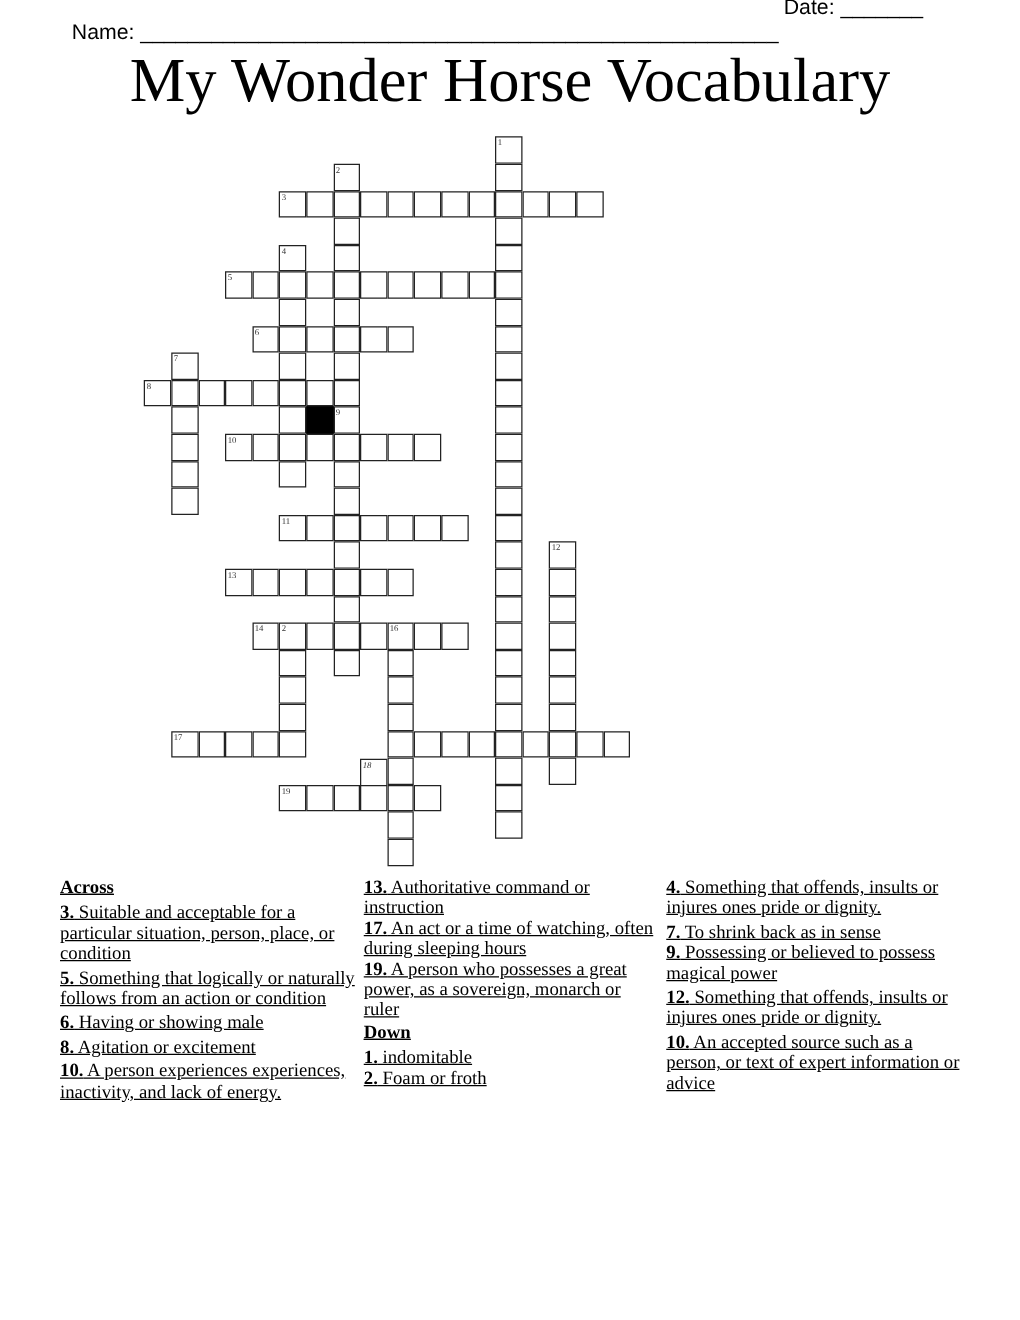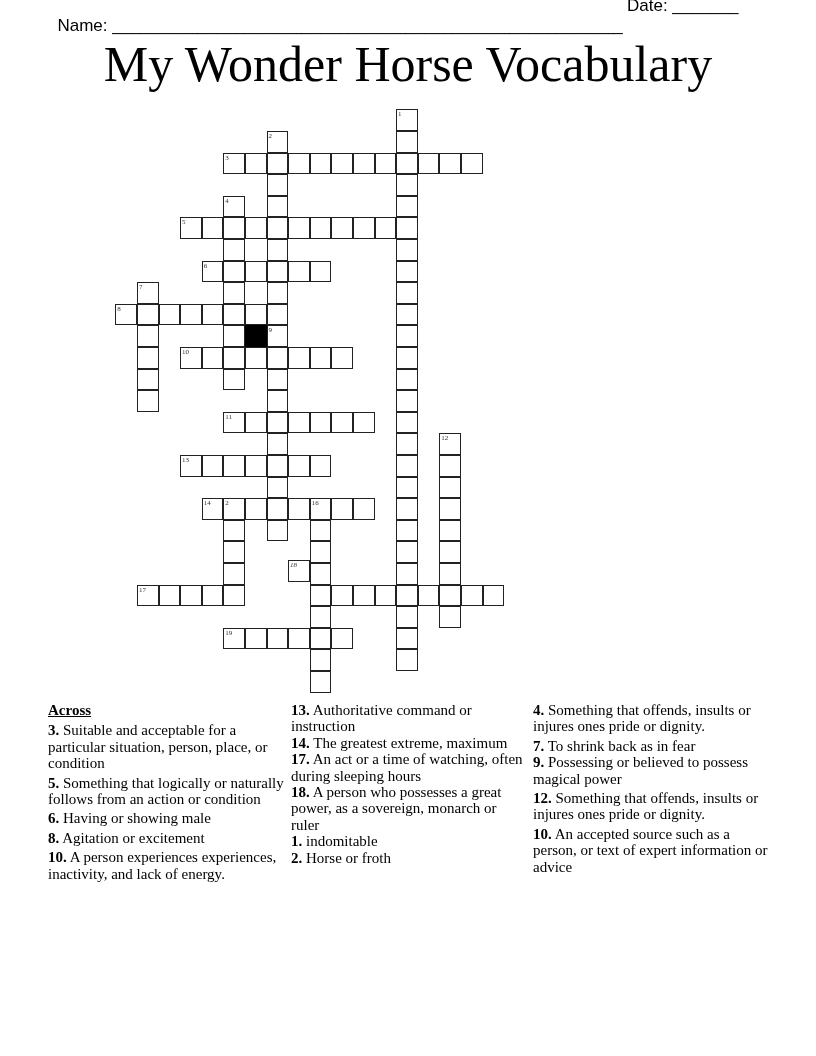--- a/index.html
+++ b/index.html
@@ -18,21 +18,21 @@
     position: absolute; width: 21.6px; height: 21.6px; box-sizing: border-box;
     border: 1.4px solid #222; background: #fff; margin-left: -0.7px; margin-top: -0.7px;
   }
   .cell.black { background: #000; border-color: #000; }
   .cell .num {
     position: absolute; left: 1px; top: 0px; font-family: "Liberation Serif", serif;
     font-size: 7px; line-height: 8px; color: #333;
   }
   .clues {
     position: absolute; top: 702px; font-family: "Liberation Serif", serif;
-    font-size: 15px; line-height: 16.4px;
+    font-size: 15px; line-height: 16.4px; text-decoration: underline;
   }
   .col-a { left: 48px; width: 236px; }
   .col-b { left: 291px; width: 236px; }
   .col-c { left: 533px; width: 236px; }
   .clue { margin-bottom: 3px; }
   .clue b { font-weight: bold; }
   .section-head { font-weight: bold; text-decoration: underline; margin-bottom: 4px; }
   .col-b .section-head { margin-top: 1px; margin-bottom: 4px; }
 </style>
 </head>
@@ -210,21 +210,21 @@
     <div class="cell" style="left: 194.4px; top: 496.8px;"></div>
     <div class="cell" style="left: 194.4px; top: 518.4px;"></div>
     <div class="cell" style="left: 194.4px; top: 540px;"></div>
     <div class="cell" style="left: 194.4px; top: 561.6px;"></div>
     <div class="cell" style="left: 21.6px; top: 475.2px;">
       <span class="num">17</span>
     </div>
     <div class="cell" style="left: 43.2px; top: 475.2px;"></div>
     <div class="cell" style="left: 64.8px; top: 475.2px;"></div>
     <div class="cell" style="left: 86.4px; top: 475.2px;"></div>
-    <div class="cell" style="left: 172.8px; top: 451px; font-style: italic;">
+    <div class="cell" style="left: 172.8px; top: 498px; font-style: italic;">
       <span class="num">18</span>
     </div>
     <div class="cell" style="left: 216px; top: 475.2px;"></div>
     <div class="cell" style="left: 237.6px; top: 475.2px;"></div>
     <div class="cell" style="left: 259.2px; top: 475.2px;"></div>
     <div class="cell" style="left: 302.4px; top: 475.2px;"></div>
     <div class="cell" style="left: 345.6px; top: 475.2px;"></div>
     <div class="cell" style="left: 367.2px; top: 475.2px;"></div>
     <div class="cell" style="left: 108px; top: 518.4px;">
       <span class="num">19</span>
@@ -240,26 +240,26 @@
   <div class="section-head">Across</div>
   <div class="clue"><b>3.</b><span> Suitable and acceptable for a particular situation, person, place, or condition</span></div>
   <div class="clue"><b>5.</b><span> Something that logically or naturally follows from an action or condition</span></div>
   <div class="clue"><b>6.</b><span> Having or showing male</span></div>
   <div class="clue"><b>8.</b><span> Agitation or excitement</span></div>
   <div class="clue"><b>10.</b><span> A person experiences experiences, inactivity, and lack of energy.</span></div>
 </div>
 
 <div class="clues col-b">
   <div class="clue" style="margin-bottom:0"><b>13.</b><span> Authoritative command or instruction</span></div>
-  <div class="clue" style="margin-bottom:0"><b>14.</b><span> The greatest extreme, maximum</span></div>
   <div class="clue" style="margin-bottom:0"><b>17.</b><span> An act or a time of watching, often during sleeping hours</span></div>
-  <div class="clue" style="margin-bottom:0"><b>18.</b><span> A person who possesses a great power, as a sovereign, monarch or ruler</span></div>
+  <div class="clue" style="margin-bottom:0"><b>19.</b><span> A person who possesses a great power, as a sovereign, monarch or ruler</span></div>
+  <div class="section-head">Down</div>
   <div class="clue" style="margin-bottom:0"><b>1.</b><span> indomitable</span></div>
-  <div class="clue"><b>2.</b><span> Horse or froth</span></div>
+  <div class="clue"><b>2.</b><span> Foam or froth</span></div>
 </div>
 
 <div class="clues col-c">
   <div class="clue"><b>4.</b><span> Something that offends, insults or injures ones pride or dignity.</span></div>
-  <div class="clue" style="margin-bottom:0"><b>7.</b><span> To shrink back as in fear</span></div>
+  <div class="clue" style="margin-bottom:0"><b>7.</b><span> To shrink back as in sense</span></div>
   <div class="clue"><b>9.</b><span> Possessing or believed to possess magical power</span></div>
   <div class="clue"><b>12.</b><span> Something that offends, insults or injures ones pride or dignity.</span></div>
   <div class="clue"><b>10.</b><span> An accepted source such as a person, or text of expert information or advice</span></div>
 </div>
 
 </body></html>

